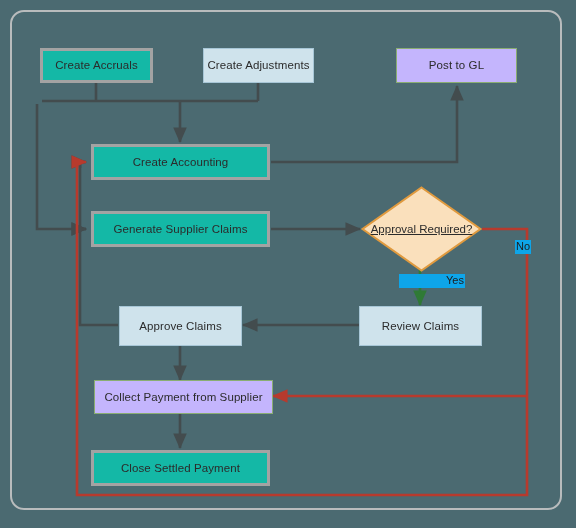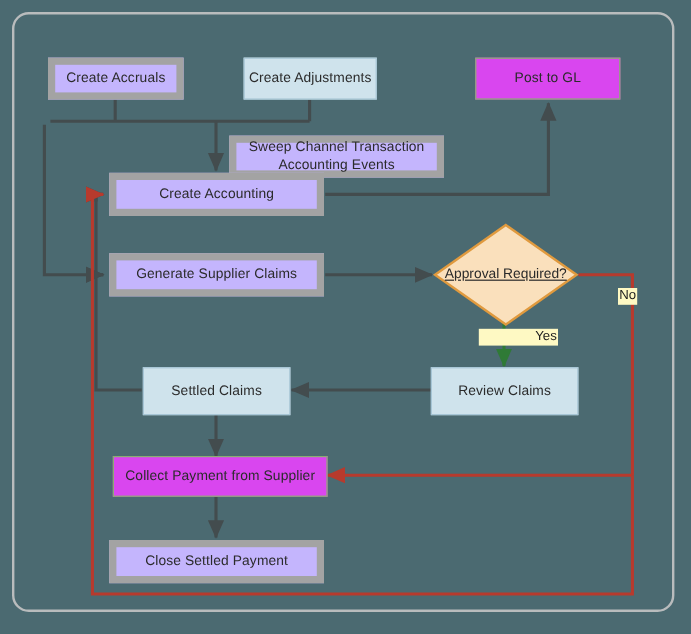--- a/index.html
+++ b/index.html
@@ -43,29 +43,29 @@
     display: flex;
     align-items: center;
     justify-content: center;
     text-align: center;
     font-size: 11.5px;
     color: #2b2b2b;
     line-height: 1.25;
     letter-spacing: 0.1px;
   }
   .node.orange {
-    background: #c4b5fd;
-    border: 6px solid #a3a3a3;
+    background: #14b8a6;
+    border: 3px solid #a3a3a3;
   }
   .node.blue {
     background: #cfe3ec;
     border: 1px solid #a7c6d6;
   }
   .node.green {
-    background: #d946ef;
+    background: #c4b5fd;
     border: 1px solid #8aad72;
   }
   .diamond-wrap {
     position: absolute;
   }
   .diamond-wrap svg {
     position: absolute;
     left: 0;
     top: 0;
     overflow: visible;
@@ -80,21 +80,21 @@
     align-items: center;
     justify-content: center;
     text-align: center;
     font-size: 11.5px;
     color: #2b2b2b;
     line-height: 1.3;
     text-decoration: underline;
   }
   .edge-label {
     position: absolute;
-    background: #fef9c3;
+    background: #0ea5e9;
     font-size: 11px;
     color: #1d1d1d;
     padding: 0 1px;
     line-height: 1.25;
     white-space: nowrap;
   }
   .edge-label.yes { color: #1d1d1d; }
   .edge-label.no  { color: #1d1d1d; }
 </style>
 </head>
@@ -156,23 +156,20 @@
       <path d="M180,414 L180,448" stroke="#434c4e" marker-end="url(#arrow-dark)"></path>
 
       
       <path d="M482,229 L527,229 L527,396" stroke="#b73a2d"></path>
       <path d="M527,396 L273,396" stroke="#b73a2d" marker-end="url(#arrow-red)"></path>
       <path d="M527,396 L527,495 L77,495 L77,166" stroke="#b73a2d"></path>
       <path d="M77,168 L77,162 L86,162" stroke="#b73a2d" marker-end="url(#arrow-red)"></path>
     </g>
   </svg>
 
-  <div class="node orange" style="left:191px; top:113px; width:179px; height:35px; z-index:2;">
-    <span>Sweep Channel Transaction Accounting Events</span>
-  </div>
 
   <div class="node orange" style="left:40px; top:48px; width:113px; height:35px; z-index:3;">
     <span>Create Accruals</span>
   </div>
 
   <div class="node blue" style="left:203px; top:48px; width:111px; height:35px; z-index:3;">
     <span>Create Adjustments</span>
   </div>
 
   <div class="node green" style="left:396px; top:48px; width:121px; height:35px; z-index:3;">
@@ -190,21 +187,21 @@
   <div class="diamond-wrap" style="left:361px; top:186px; width:121px; height:86px; z-index:4;">
     <svg width="121" height="86" viewBox="0 0 121 86">
       <polygon points="60.5,1.5 119.5,43 60.5,84.5 1.5,43" fill="#fae0bc" stroke="#e09a3e" stroke-width="2"></polygon>
     </svg>
     <div class="diamond-label">
       <span>Approval Required?</span>
     </div>
   </div>
 
   <div class="node blue" style="left:119px; top:306px; width:123px; height:40px; z-index:4;">
-    <span>Settled Claims</span>
+    <span>Approve Claims</span>
   </div>
 
   <div class="node green" style="left:94px; top:380px; width:179px; height:34px; z-index:4;">
     <span>Collect Payment from Supplier</span>
   </div>
 
   <div class="node blue" style="left:359px; top:306px; width:123px; height:40px; z-index:4;">
     <span>Review Claims</span>
   </div>
 

